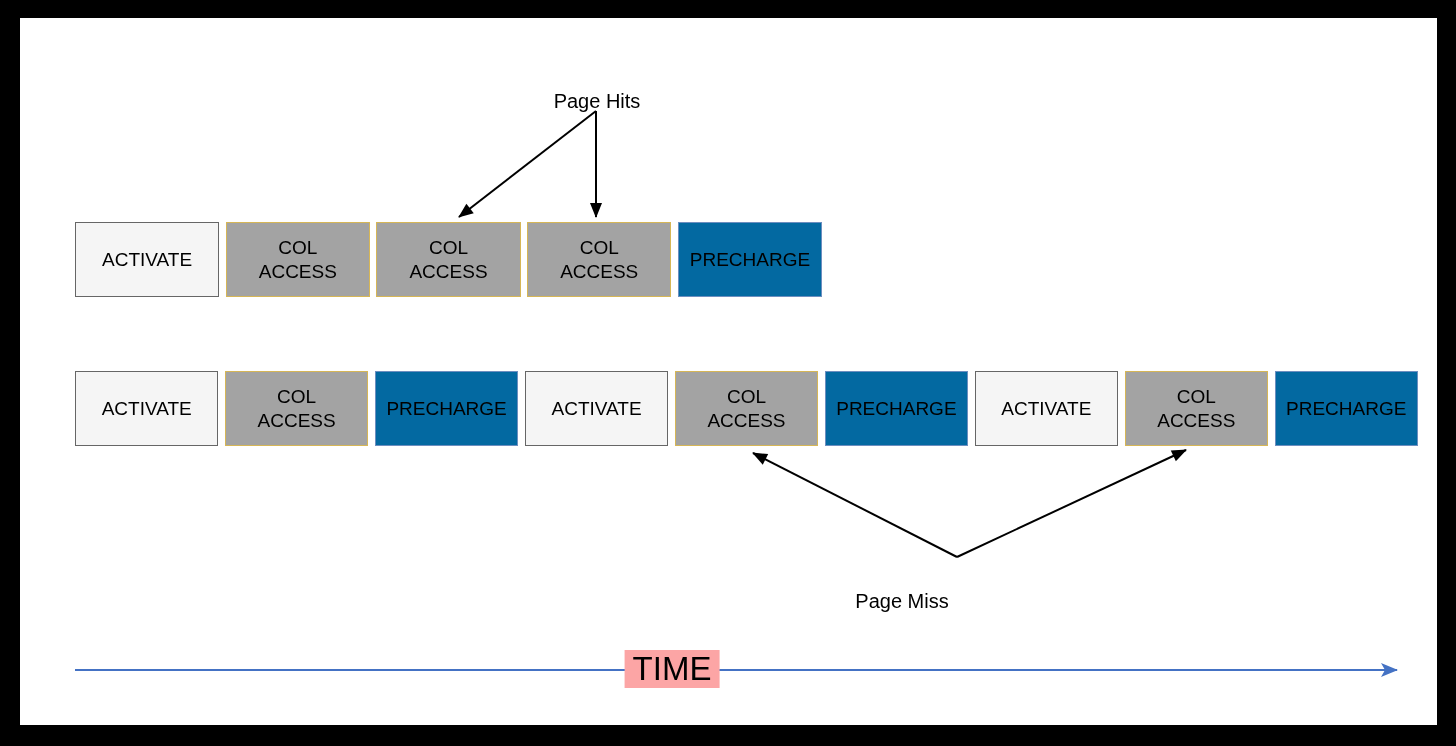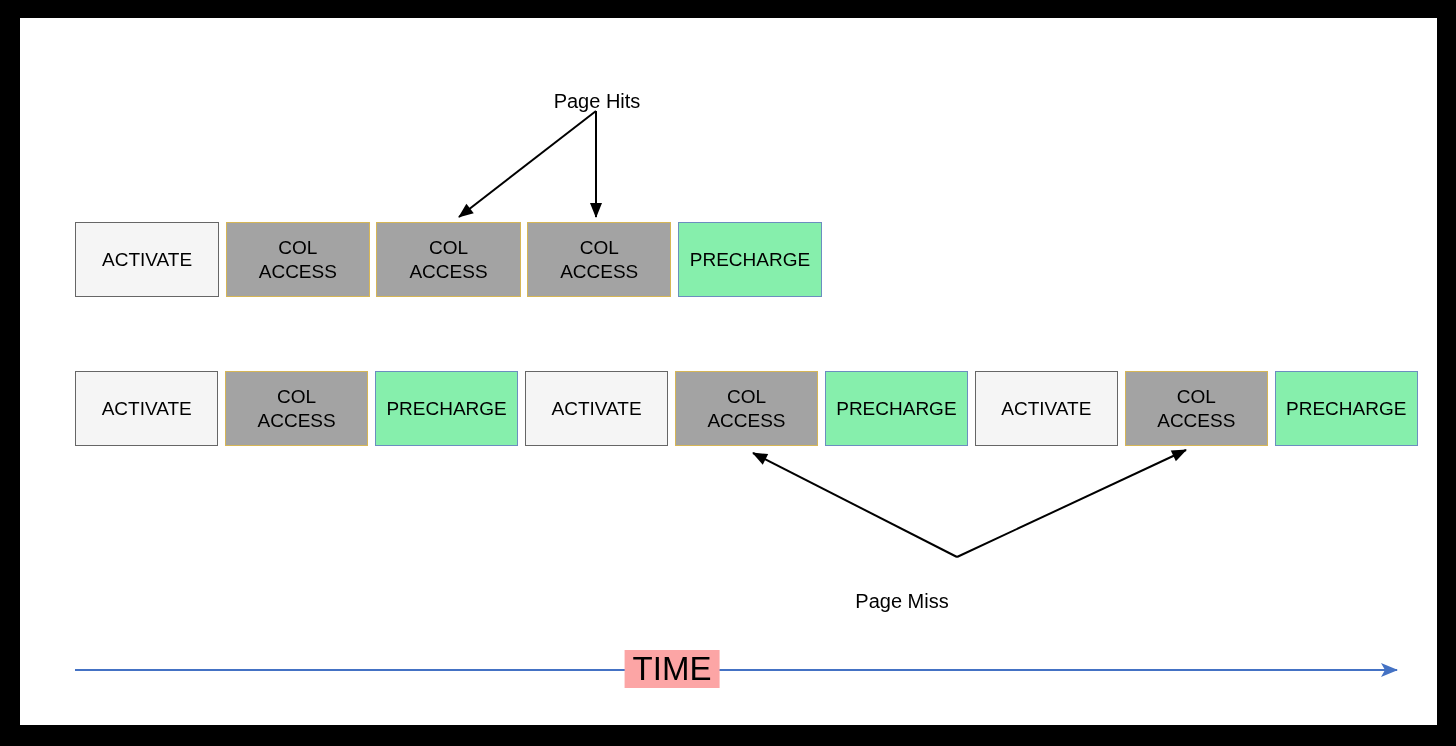--- a/index.html
+++ b/index.html
@@ -34,21 +34,21 @@
     text-align: center;
     font-size: 19px;
     line-height: 1.25;
     color: #000000;
     white-space: pre-line;
     margin-left: -1.5px;
   }
   .box:first-child { margin-left: 0; }
   .box-activate  { background: #f5f5f5; border: 1.5px solid #666666; z-index: 3; }
   .box-colaccess { background: #a3a3a3; border: 1.5px solid #d6b656; }
-  .box-precharge { background: #86efac; border: 1.5px solid #6c8ebf; z-index: 2; }
+  .box-precharge { background: #0369a1; border: 1.5px solid #6c8ebf; z-index: 2; }
 
   .annotation {
     position: absolute;
     z-index: 4;
     font-size: 20px;
     color: #000000;
     text-align: center;
     transform: translate(-50%, -50%);
     white-space: nowrap;
   }

